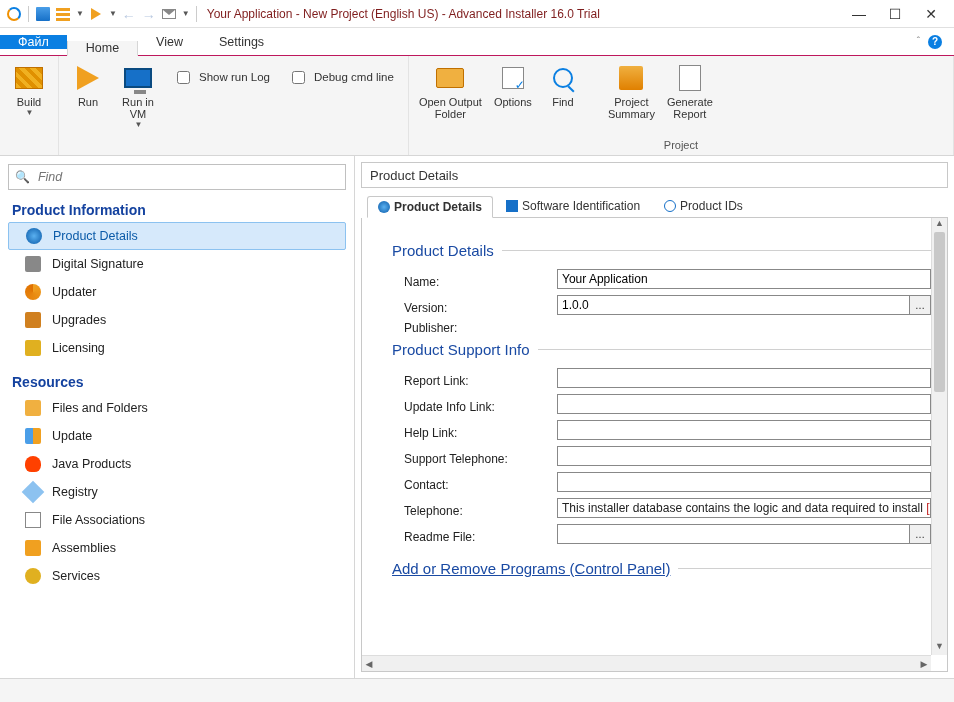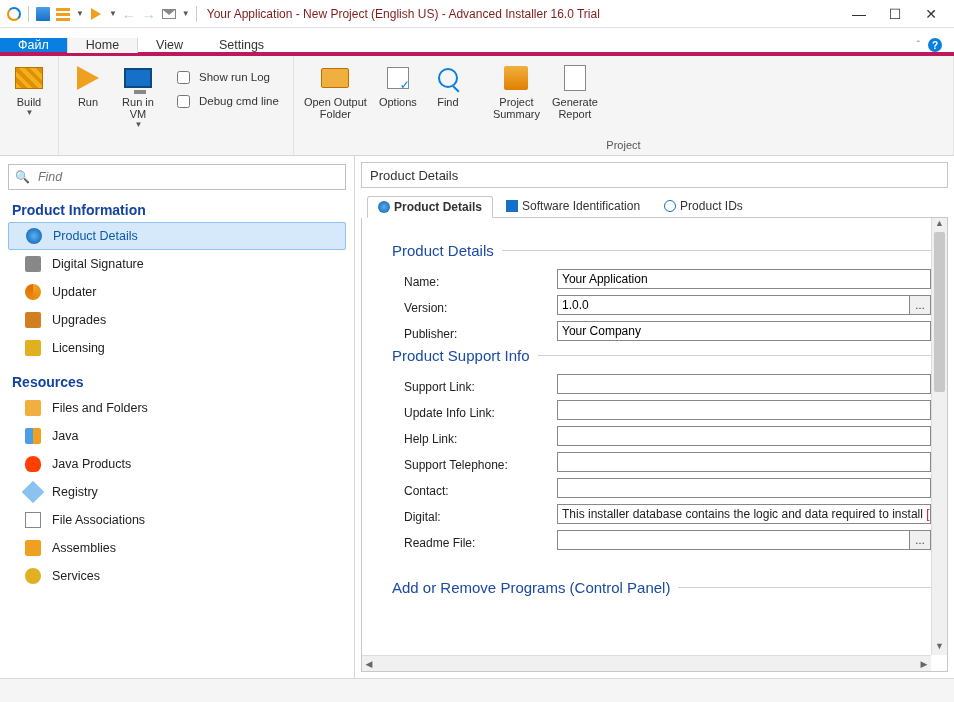--- a/index.html
+++ b/index.html
@@ -3,35 +3,35 @@
 <meta charset="utf-8">
 <style>
   * { box-sizing: border-box; }
   body { margin:0; font-family: "Segoe UI", Tahoma, sans-serif; font-size:12px; color:#222; background:#fff; width:954px; height:702px; overflow:hidden; }
   .title-bar { height:28px; display:flex; align-items:center; padding:0 6px; border-bottom:1px solid #e0e0e0; }
   .title-icons { display:flex; align-items:center; gap:4px; }
   .title-icons .qicon { width:16px; height:16px; display:inline-flex; align-items:center; justify-content:center; }
   .title-bar-text { margin-left:8px; color:#7f1d1d; flex:1; font-size:12px; }
   .win-controls { display:flex; gap:18px; margin-right:8px; }
   .win-controls span { width:18px; text-align:center; color:#333; font-size:14px; cursor:default; }
-  .menubar { height:28px; display:flex; align-items:flex-end; border-bottom:4px solid #be185d; background:#fff; position:relative;}
+  .menubar { height:28px; display:flex; align-items:center; border-bottom:1px solid #be185d; background:#fff; position:relative;}
   .menu-tab { padding:0 18px; display:flex; align-items:center; font-size:12.5px; color:#333; }
   .menu-tab.file { background:#0a7fe2; color:#fff; }
   .menu-tab.active { background:#f5f5f5; border-left:1px solid #d6d6d6; border-right:1px solid #d6d6d6; border-bottom:1px solid #f5f5f5; margin-bottom:-1px;margin-top:13px; }
   .menubar-right { margin-left:auto; display:flex; align-items:center; gap:8px; padding-right:12px; color:#888; }
   .help-circle { width:14px;height:14px;border-radius:50%;background:#0a7fe2;color:#fff;display:inline-flex;align-items:center;justify-content:center;font-size:10px;font-weight:bold;}
   .ribbon { height:100px; background:#f5f5f5; border-bottom:1px solid #d6d6d6; display:flex; }
   .ribbon-group { display:flex; flex-direction:column; padding:4px 6px 2px 6px; border-right:1px solid #e3e3e3; }
   .ribbon-group-last { flex:1;gap:16px; }
   .ribbon-buttons { display:flex; gap:4px; flex:1; align-items:flex-start; }
   .ribbon-btn-big { display:flex; flex-direction:column; align-items:center; justify-content:center; padding:2px 4px; min-width:46px; text-align:center; }
   .ribbon-btn-big .icon { width:32px; height:32px; display:flex; align-items:center; justify-content:center; }
   .ribbon-btn-big .lbl { font-size:11px; line-height:12px; text-align:center; margin-top:2px; color:#333; }
   .ribbon-chk { display:flex; align-items:center; gap:6px; font-size:11.5px; color:#333; height:22px;}
-  .ribbon-chk-stack { display:flex; flex-direction:column; justify-content:center; gap:2px; padding:6px 8px 0 8px;}
+  .ribbon-chk-stack { display:flex; flex-direction:row; justify-content:center; gap:18px; padding:6px 8px 0 8px;}
   .ribbon-group-label { text-align:center; font-size:11px; color:#555; padding-bottom:2px;}
   .body-split { display:flex; height:calc(702px - 28px - 28px - 100px - 24px); }
   .status-bar { height:24px; background:#f5f5f5; border-top:1px solid #d6d6d6; }
   .left-panel { width:355px; border-right:1px solid #d6d6d6; padding:8px 8px 0 8px; overflow:hidden; display:flex; flex-direction:column; }
   .find-box { display:flex; align-items:center; border:1px solid #c0c0c0; height:26px; padding:0 6px; gap:6px; }
   .find-box input { border:none; outline:none; flex:1; font-size:12.5px; font-style:italic; color:#888; }
   .section-h { color:#14429f; font-weight:600; font-size:14px; margin:12px 0 4px 4px; }
   .tree-item { display:flex; align-items:center; gap:10px; height:28px; padding:0 8px 0 16px; border-radius:2px; font-size:12.5px; color:#222; }
   .tree-item.selected { background:#d6e9fb; border:1px solid #8cc2f0; color:#0a5aa8; }
   .tree-icon { width:18px; height:18px; display:inline-flex; align-items:center; justify-content:center; flex-shrink:0; }
@@ -263,21 +263,21 @@
     <div class="tree-item">
         <span class="tree-icon">
           <span class="tico fold"></span>
         </span>
         <span>Files and Folders</span>
       </div>
     <div class="tree-item">
         <span class="tree-icon">
           <span class="tico tiles"></span>
         </span>
-        <span>Java</span>
+        <span>Update</span>
       </div>
     <div class="tree-item">
         <span class="tree-icon">
           <span class="tico java"></span>
         </span>
         <span>Java Products</span>
       </div>
     <div class="tree-item">
         <span class="tree-icon">
           <span class="tico reg"></span>
@@ -335,60 +335,59 @@
         </div>
         <div class="field-row">
           <div class="lbl">Version:</div>
           <div class="inp inp-with-btn">
               <input value="1.0.0" style="">
               <span class="btn-ell">…</span>
             </div>
         </div>
         <div class="field-row">
           <div class="lbl">Publisher:</div>
-          <div class="inp"><input value="Your Company" style=""></div>
         </div>
 
         <div class="section-title" style="">
             <span>Product Support Info</span>
             <span class="line"></span>
           </div>
         <div class="field-row">
-            <div class="lbl">Support Link:</div>
+            <div class="lbl">Report Link:</div>
             <div class="inp"><input value="" style=""></div>
           </div>
         <div class="field-row">
             <div class="lbl">Update Info Link:</div>
             <div class="inp"><input value="" style=""></div>
           </div>
         <div class="field-row">
             <div class="lbl">Help Link:</div>
             <div class="inp"><input value="" style=""></div>
           </div>
         <div class="field-row">
             <div class="lbl">Support Telephone:</div>
             <div class="inp"><input value="" style=""></div>
           </div>
         <div class="field-row">
             <div class="lbl">Contact:</div>
             <div class="inp"><input value="" style=""></div>
           </div>
         <div class="field-row">
-            <div class="lbl">Digital:</div>
+            <div class="lbl">Telephone:</div>
             <div class="inp" style="border:1px solid #888;height:20px;padding:2px 4px;overflow:hidden;white-space:nowrap;"><span>This installer database contains the logic and data required to install </span><span class="comments-red">[|Pro</span></div>
           </div>
         <div class="field-row">
             <div class="lbl">Readme File:</div>
             <div class="inp inp-with-btn">
               <input value="" style="">
               <span class="btn-ell">…</span>
             </div>
           </div>
 
-        <div class="section-title" style="margin-top:29px;">
+        <div class="section-title" style="margin-top:16px;text-decoration:underline;">
             <span>Add or Remove Programs (Control Panel)</span>
             <span class="line"></span>
           </div>
       </div>
       <div class="vscroll">
         <div class="arr" style="top:0;">▲</div>
         <div class="thumb"></div>
         <div class="arr" style="bottom:0;">▼</div>
       </div>
       <div class="hscroll">

